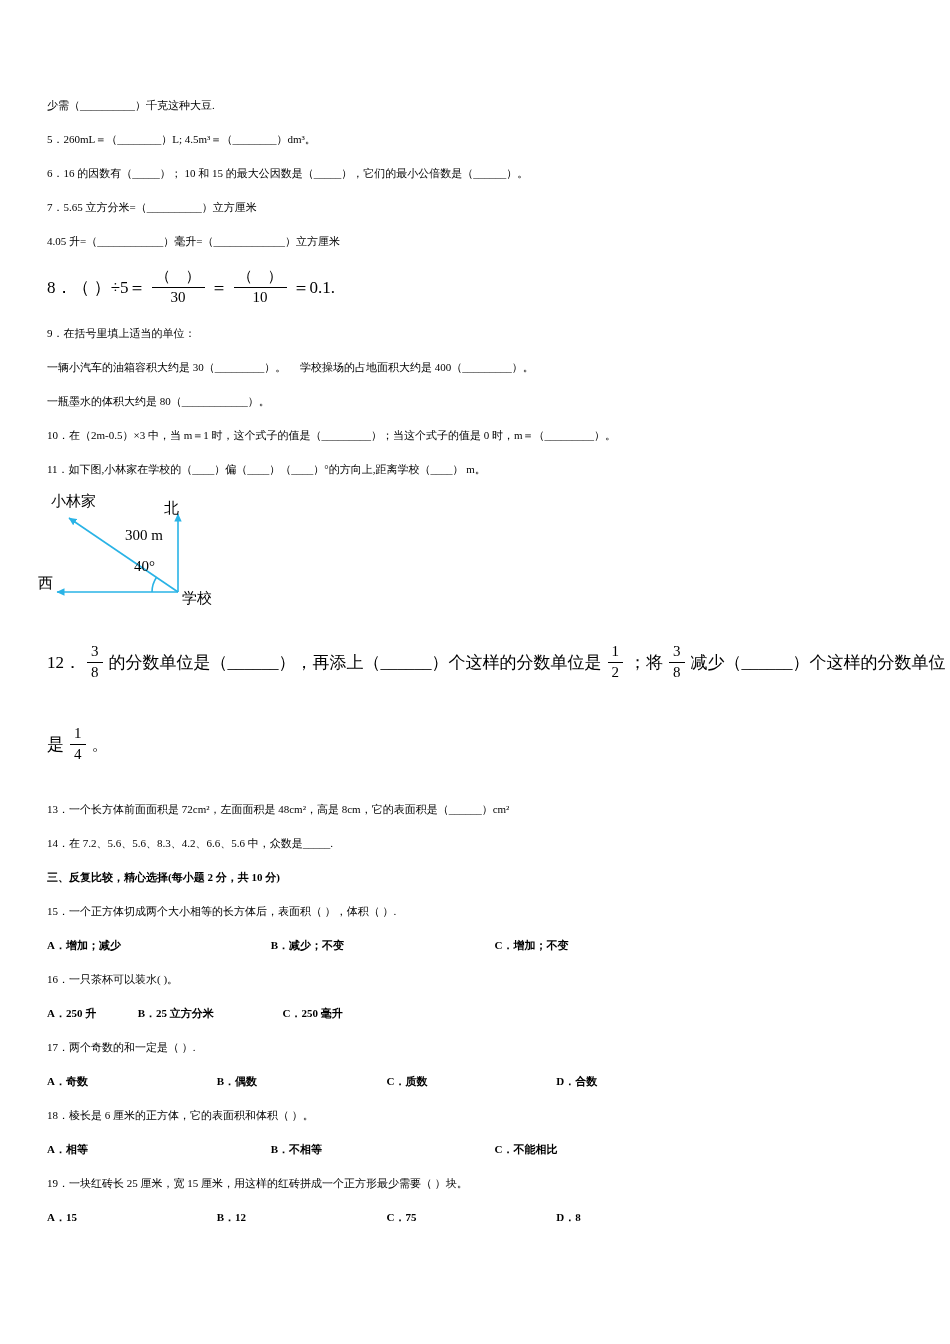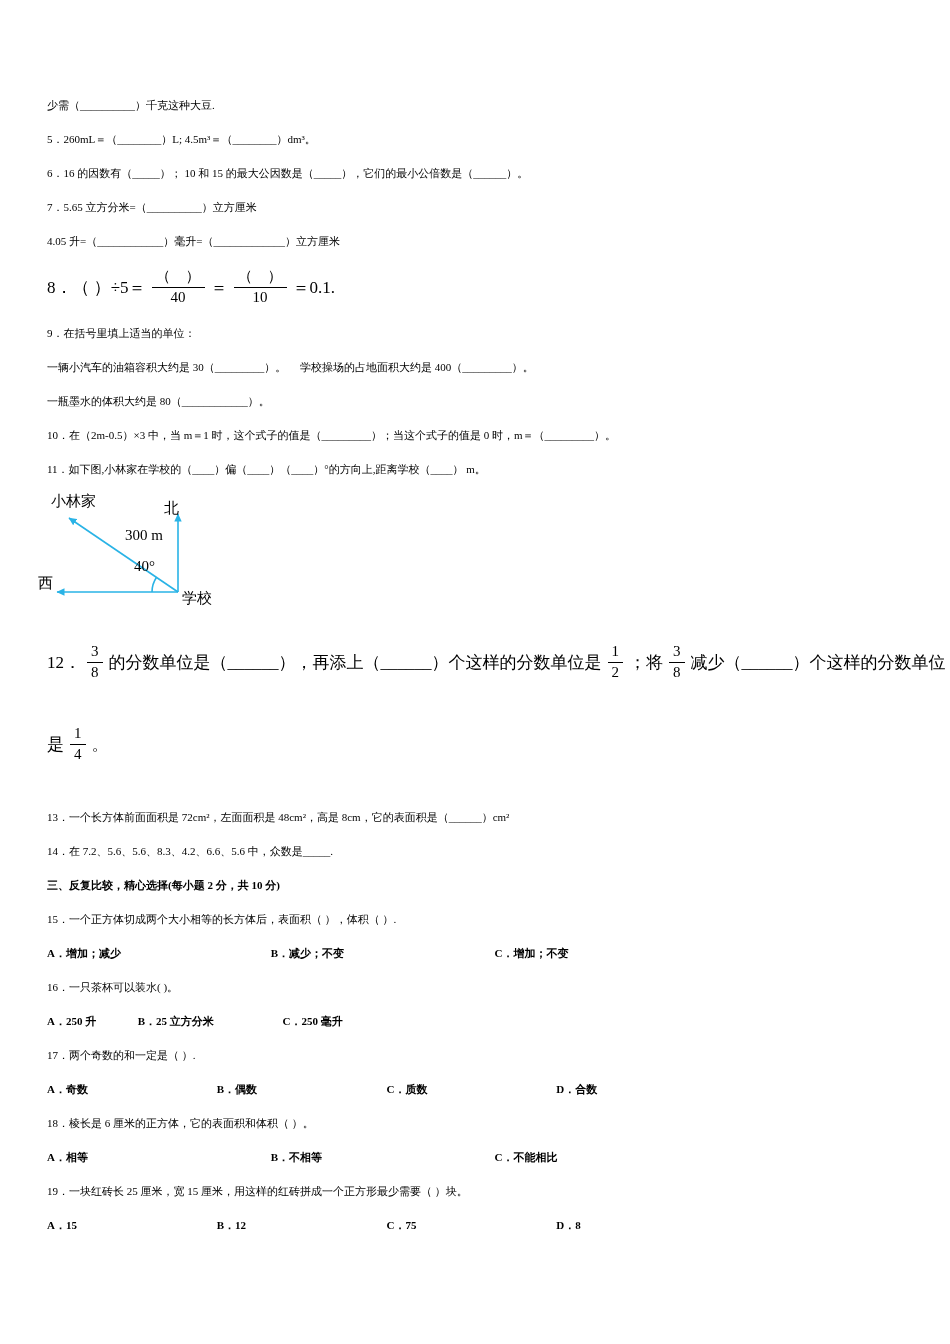--- a/index.html
+++ b/index.html
@@ -12,21 +12,21 @@
   .page { padding:88px 38px 0 47px; }
   .line { font-size:11px; line-height:34px; white-space:nowrap; }
   .frac-line { display:flex; align-items:center; white-space:nowrap; font-size:17px; }
   .q8-line { height:58px; }
   .q12-line { height:52px; margin-top:20px; }
   .q12-line2 { height:52px; margin-top:30px; }
   .frac { display:inline-block; text-align:center; vertical-align:middle; margin:0 6px; font-size:15px; line-height:1.3; }
   .frac .num { display:block; border-bottom:1.5px solid #000; padding:0 4px; }
   .frac .den { display:block; }
   .gap-top { }
-  .q13-line { margin-top:30px; }
+  .q13-line { margin-top:22px; }
   .bold { font-weight:bold; }
   .opt-row { font-weight:bold; }
   .opt { display:inline-block; }
   .row-3wide .opt { width:221px; }
   .row-4wide .opt { width:167px; }
   .row-q16 .opt:nth-child(1) { width:88px; }
   .row-q16 .opt:nth-child(2) { width:142px; }
   .diagram { margin-left:-14px; height:130px; }
   .diag-line { stroke:#29b3e6; stroke-width:1.6; fill:none; }
   svg text { font-size:15px; fill:#000; font-family:inherit; }
@@ -39,21 +39,21 @@
   <div class="line">少需（__________）千克这种大豆.</div>
   <div class="line">5．260mL＝（________）L; 4.5m³＝（________）dm³。</div>
   <div class="line">6．16 的因数有（_____）； 10 和 15 的最大公因数是（_____），它们的最小公倍数是（______）。</div>
   <div class="line">7．5.65 立方分米=（__________）立方厘米</div>
   <div class="line">4.05 升=（____________）毫升=（_____________）立方厘米</div>
 
   <div class="frac-line q8-line">
     <span>8．（ ）÷5＝</span>
     <span class="frac">
       <span class="num">（　）</span>
-      <span class="den">40</span>
+      <span class="den">30</span>
     </span>
     <span>＝</span>
     <span class="frac">
       <span class="num">（　）</span>
       <span class="den">10</span>
     </span>
     <span>＝0.1.</span>
   </div>
 
   <div class="line gap-top">9．在括号里填上适当的单位：</div>

